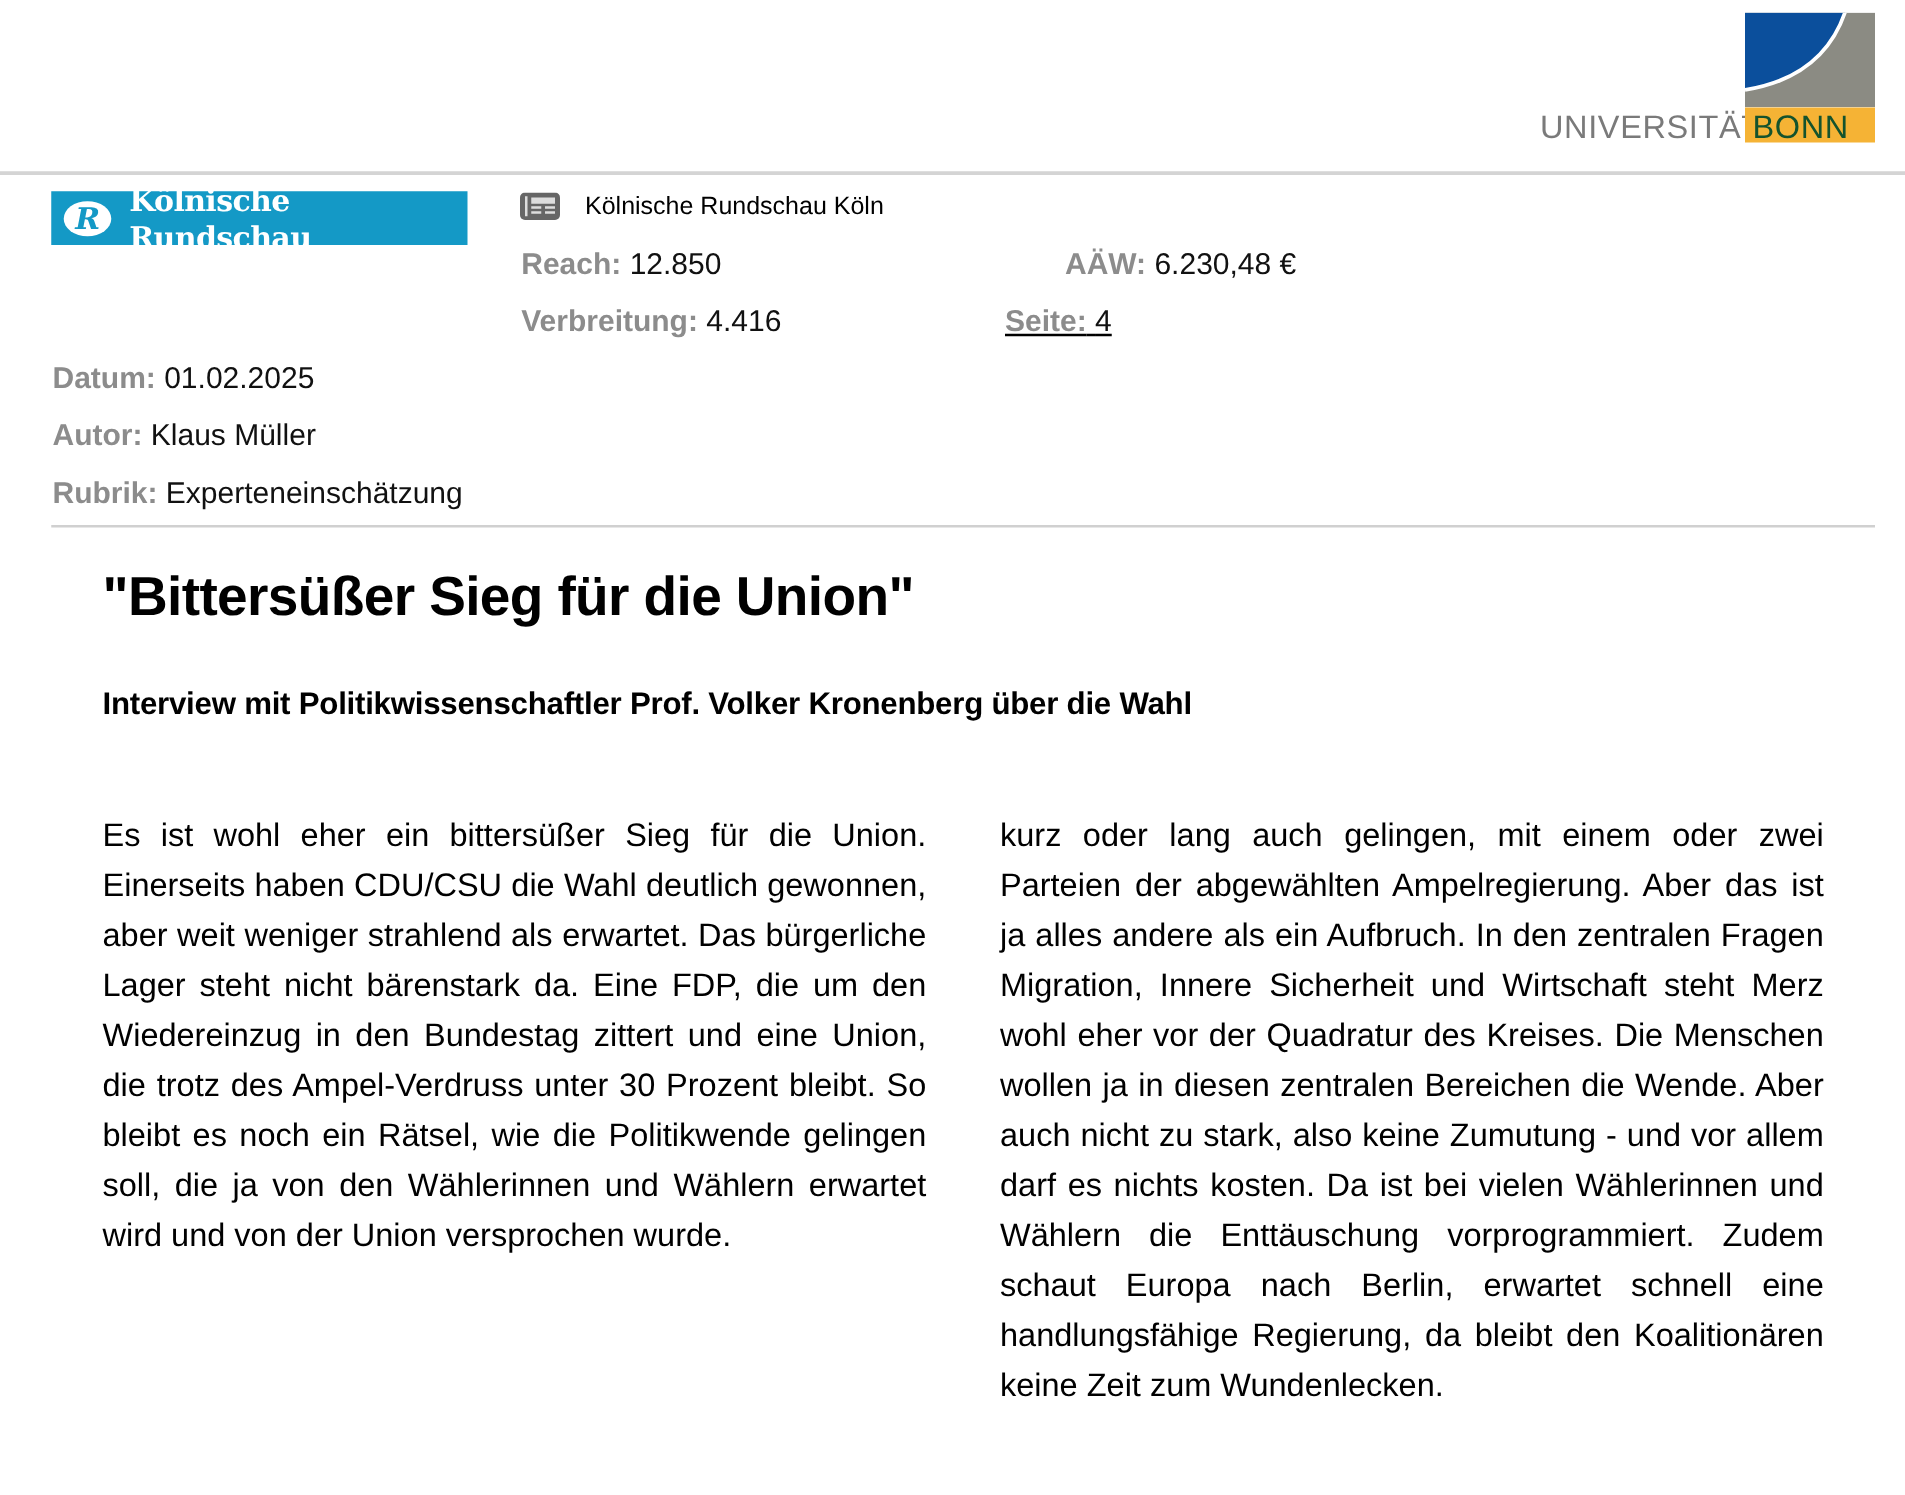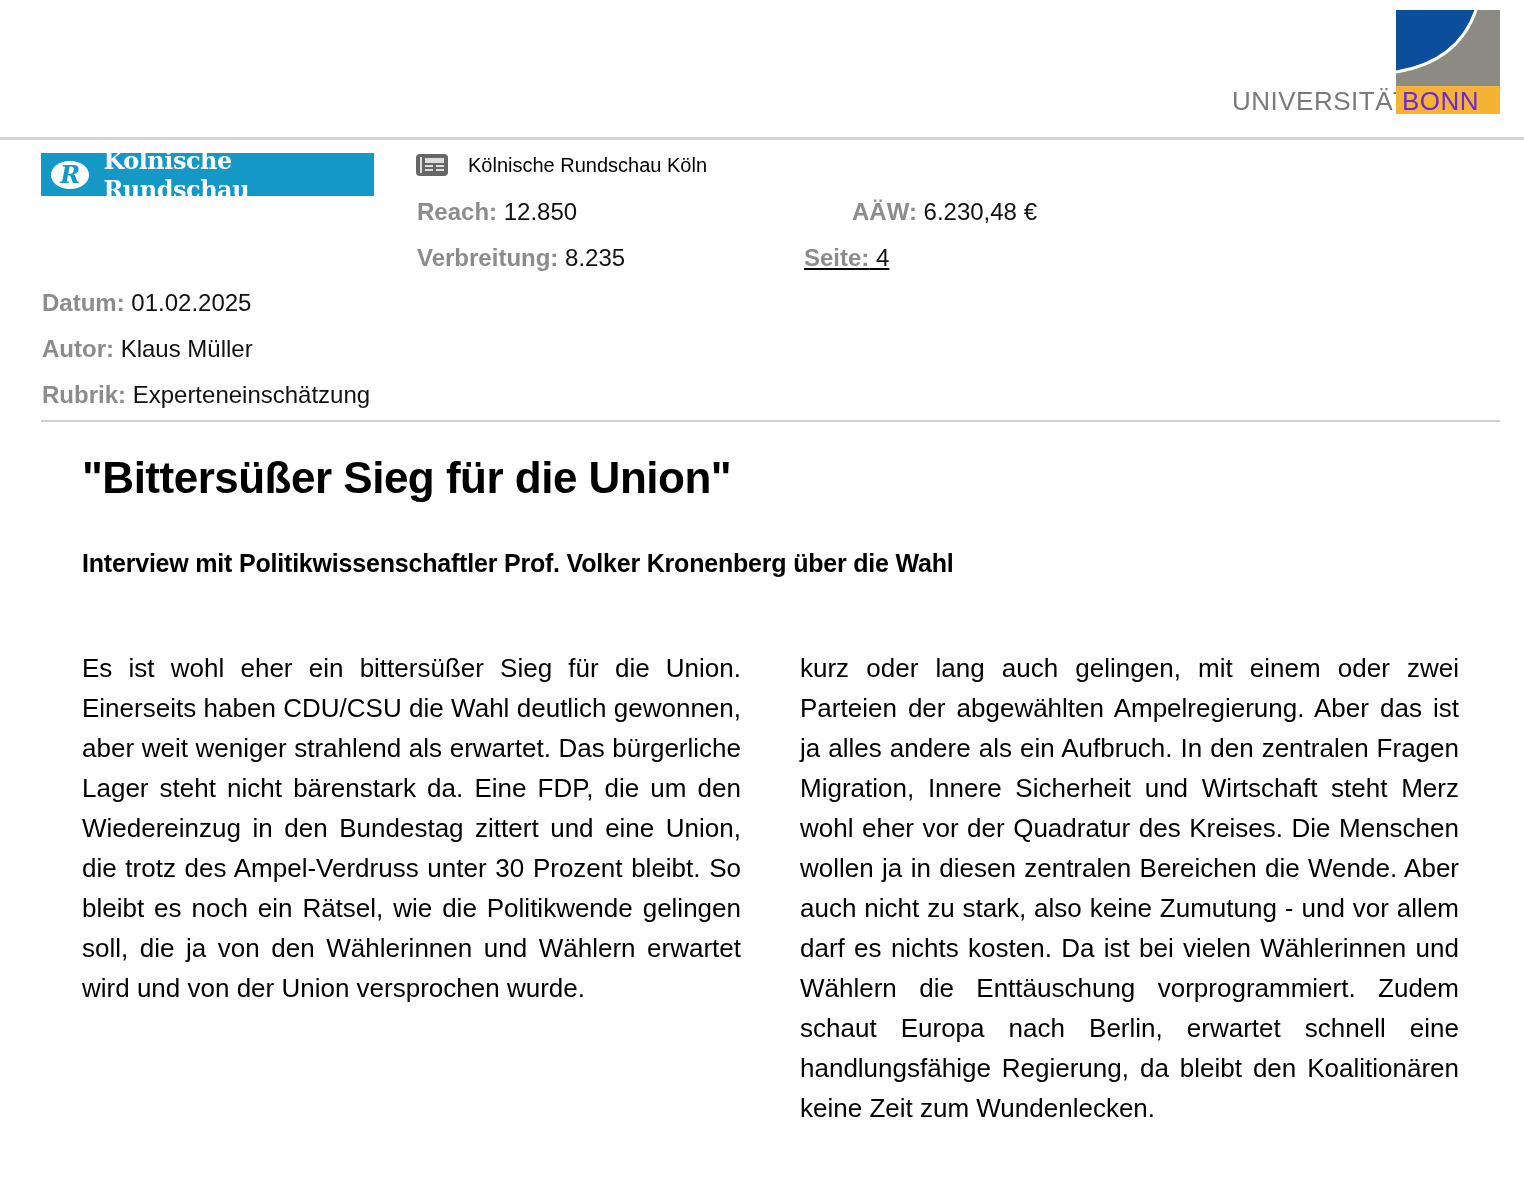--- a/index.html
+++ b/index.html
@@ -47,21 +47,21 @@
       color: #7a7a7a;
       line-height: 30px;
     }
     .uni-logo .word-bonn {
       position: absolute;
       left: 164px;
       top: 76px;
       width: 104px;
       height: 28px;
       background: #f5b335;
-      color: #6d28d9;
+      color: #14532d;
       font-size: 26px;
       line-height: 30px;
       padding-left: 6px;
       box-sizing: border-box;
       letter-spacing: 0.5px;
     }
 
     
     .source-logo {
       position: absolute;
@@ -210,21 +210,21 @@
 <div class="meta-item" style="left:417px; top:197px;">
   <span class="meta-label">Reach:</span>
   <span class="meta-value">12.850</span>
 </div>
 <div class="meta-item" style="left:852px; top:197px;">
   <span class="meta-label">AÄW:</span>
   <span class="meta-value">6.230,48 €</span>
 </div>
 <div class="meta-item" style="left:417px; top:243px;">
   <span class="meta-label">Verbreitung:</span>
-  <span class="meta-value">8.235</span>
+  <span class="meta-value">4.416</span>
 </div>
 <div class="meta-item" style="left:804px; top:243px;text-decoration:underline;">
   <span class="meta-label">Seite:</span>
   <span class="meta-value">4</span>
 </div>
 <div class="meta-item" style="left:42px; top:288px;">
   <span class="meta-label">Datum:</span>
   <span class="meta-value">01.02.2025</span>
 </div>
 <div class="meta-item" style="left:42px; top:334px;">

